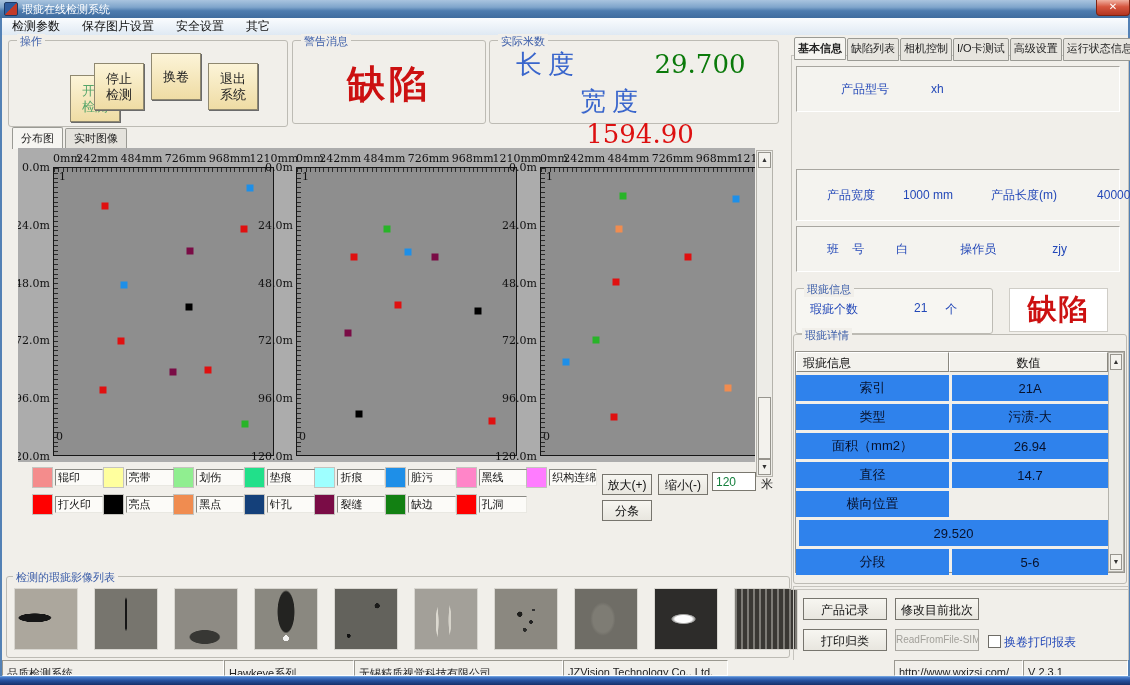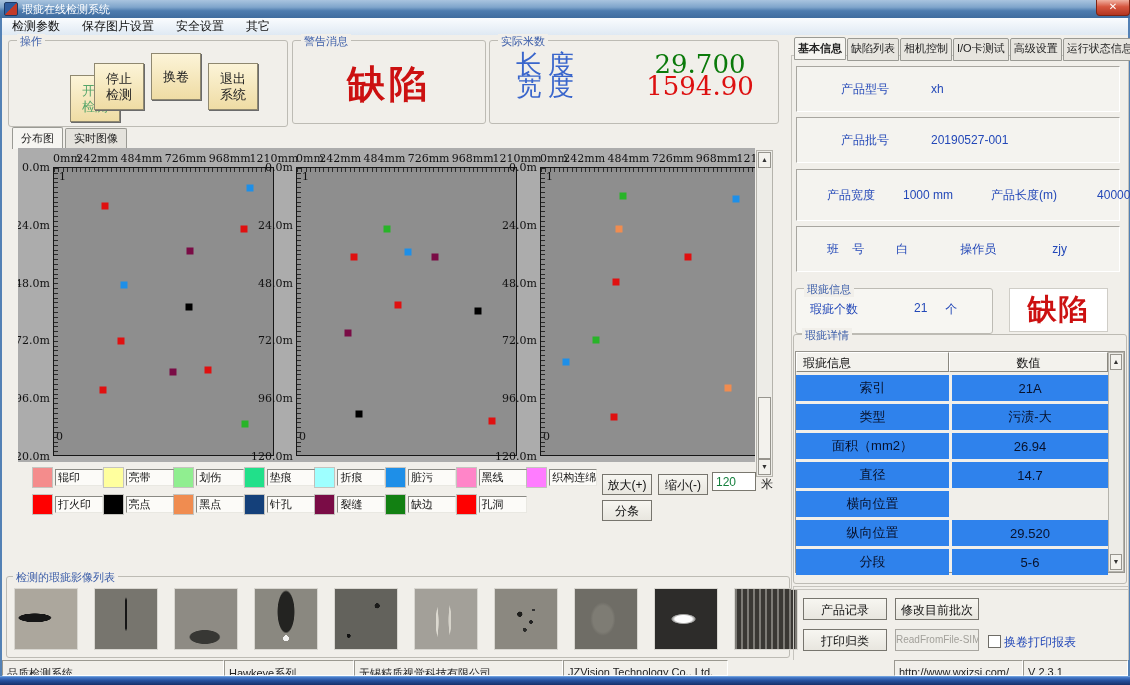--- a/index.html
+++ b/index.html
@@ -195,21 +195,21 @@
       <span class="gtitle">警告消息</span>
       <div class="warntext">缺陷</div>
     </div>
 
     <div class="group" style="left:487px;top:5px;width:288px;height:82px;">
       <span class="gtitle">实际米数</span>
       <div class="mrow" style="top:8px;">
         <span class="mlabel">长度</span>
         <span class="mval" style="color:#0B7A0B;">29.700</span>
       </div>
-      <div class="mrow" style="top:30px;">
+      <div class="mrow" style="top:43px;flex-direction:column;">
         <span class="mlabel">宽度</span>
         <span class="mval" style="color:#DD1010;">1594.90</span>
       </div>
     </div>
 
     <div class="ltabs">
       <span class="ltab active">分布图</span>
       <span class="ltab">实时图像</span>
     </div>
 
@@ -413,24 +413,20 @@
       <span class="rtab">相机控制</span>
       <span class="rtab">I/O卡测试</span>
       <span class="rtab">高级设置</span>
       <span class="rtab">运行状态信息</span>
     </div>
 
     <div class="inforow" style="top:31px;height:46px;">
       <span class="fl">产品型号</span>
       <span class="fv">xh</span>
     </div>
-    <div class="inforow" style="top:82px;height:46px;">
-      <span class="fl">产品批号</span>
-      <span class="fv">20190527-001</span>
-    </div>
     <div class="inforow" style="top:134px;height:52px;">
       <span class="fl" style="margin-left:30px;">产品宽度</span>
       <span class="fv" style="margin-left:28px;">1000 mm</span>
       <span class="fl2">产品长度(m)</span>
       <span class="fv2">40000</span>
     </div>
     <div class="inforow" style="top:191px;height:46px;">
       <span class="fl" style="margin-left:30px;">班    号</span>
       <span class="fv" style="margin-left:32px;">白</span>
       <span class="fl2" style="margin-left:52px;">操作员</span>
@@ -469,21 +465,20 @@
           <span class="c2">26.94</span>
         </div>
       <div class="drow">
           <span class="c1">直径</span>
           <span class="c2">14.7</span>
         </div>
       <div class="drow">
           <span class="c1">横向位置</span>
         </div>
       <div class="drow">
-          <span class="c1">纵向位置</span>
           <span class="c2">29.520</span>
         </div>
       <div class="drow">
           <span class="c1">分段</span>
           <span class="c2">5-6</span>
         </div>
       <div class="vscroll" style="right:0;top:0;height:220px;width:16px;">
         <div class="sbtn up">▲</div>
         <div class="sbtn down">▼</div>
       </div>

